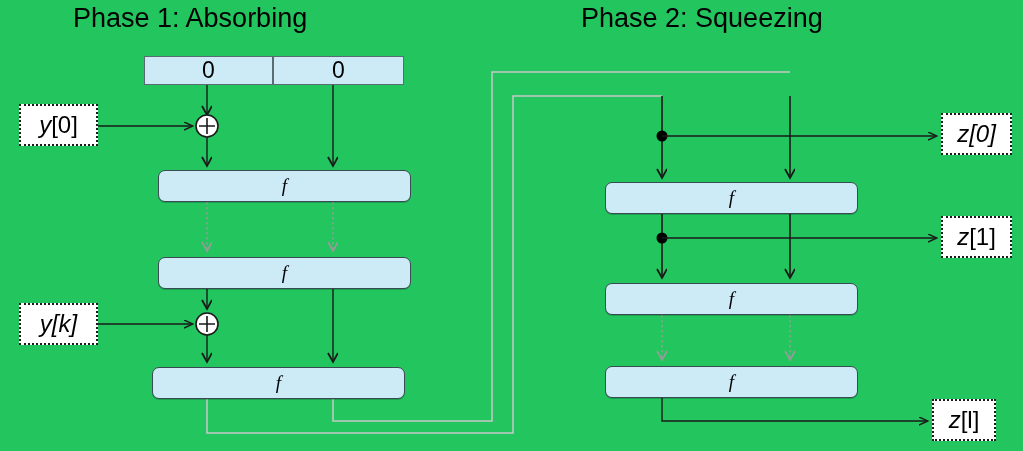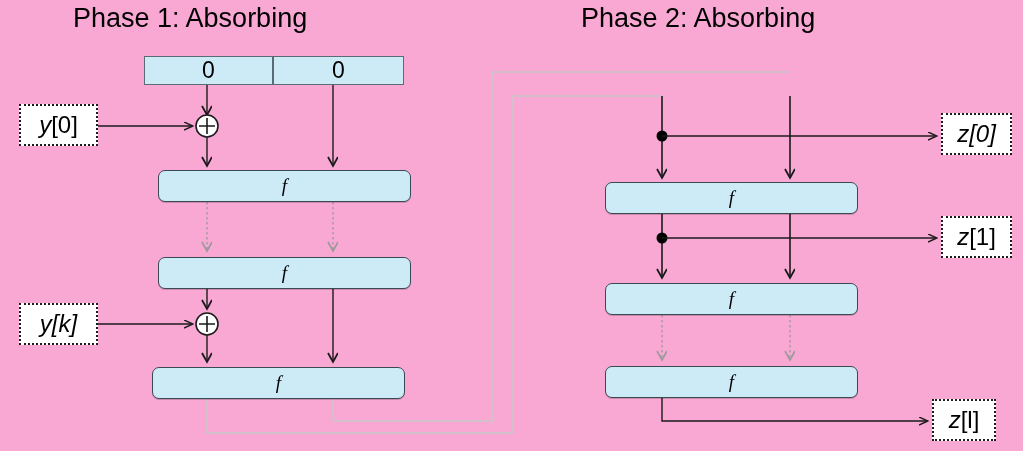--- a/index.html
+++ b/index.html
@@ -7,21 +7,21 @@
     padding: 0;
     background: #ffffff;
   }
   body {
     font-family: "Liberation Sans", sans-serif;
   }
   #canvas {
     position: relative;
     width: 1023px;
     height: 451px;
-    background: #f9a8d4;
+    background: #22c55e;
     overflow: hidden;
   }
   #svg-layer {
     position: absolute;
     left: 0;
     top: 0;
     width: 1023px;
     height: 451px;
   }
   .phase-title {
@@ -173,21 +173,21 @@
       <path d="M662,315 L662,359" stroke="#9a9a9a" stroke-width="1.3" fill="none" stroke-dasharray="2.5,2.5" marker-end="url(#arrowGray)"></path>
       <path d="M790,315 L790,359" stroke="#9a9a9a" stroke-width="1.3" fill="none" stroke-dasharray="2.5,2.5" marker-end="url(#arrowGray)"></path>
     </g>
 
     <g>
       <path d="M662,398 L662,421 L927,421" stroke="#1a1a1a" stroke-width="1.4" fill="none" marker-end="url(#arrowBlack)"></path>
     </g>
   </svg>
 
   <div class="phase-title" style="left:73px; top:3px;">Phase 1: Absorbing</div>
-  <div class="phase-title" style="left:581px; top:3px;">Phase 2: Absorbing</div>
+  <div class="phase-title" style="left:581px; top:3px;">Phase 2: Squeezing</div>
 
   <div class="state-bar" style="left:144px; top:56px; width:129px; height:29px;">0</div>
   <div class="state-bar" style="left:273px; top:56px; width:131px; height:29px;">0</div>
 
   <div class="f-box" style="left:158px; top:170px; width:253px; height:32px;">f</div>
   <div class="f-box" style="left:158px; top:257px; width:253px; height:32px;">f</div>
   <div class="f-box" style="left:152px; top:367px; width:253px; height:32px;">f</div>
 
   <div class="io-box" style="left:19px; top:104px; width:79px; height:42px;">
     <span class="var">y</span>

